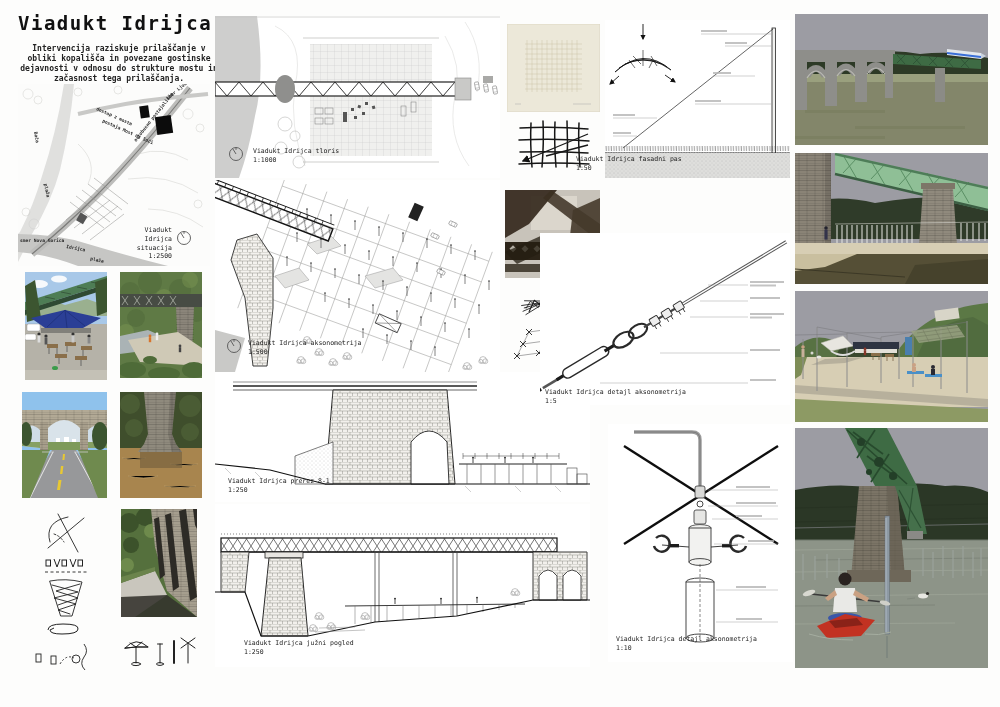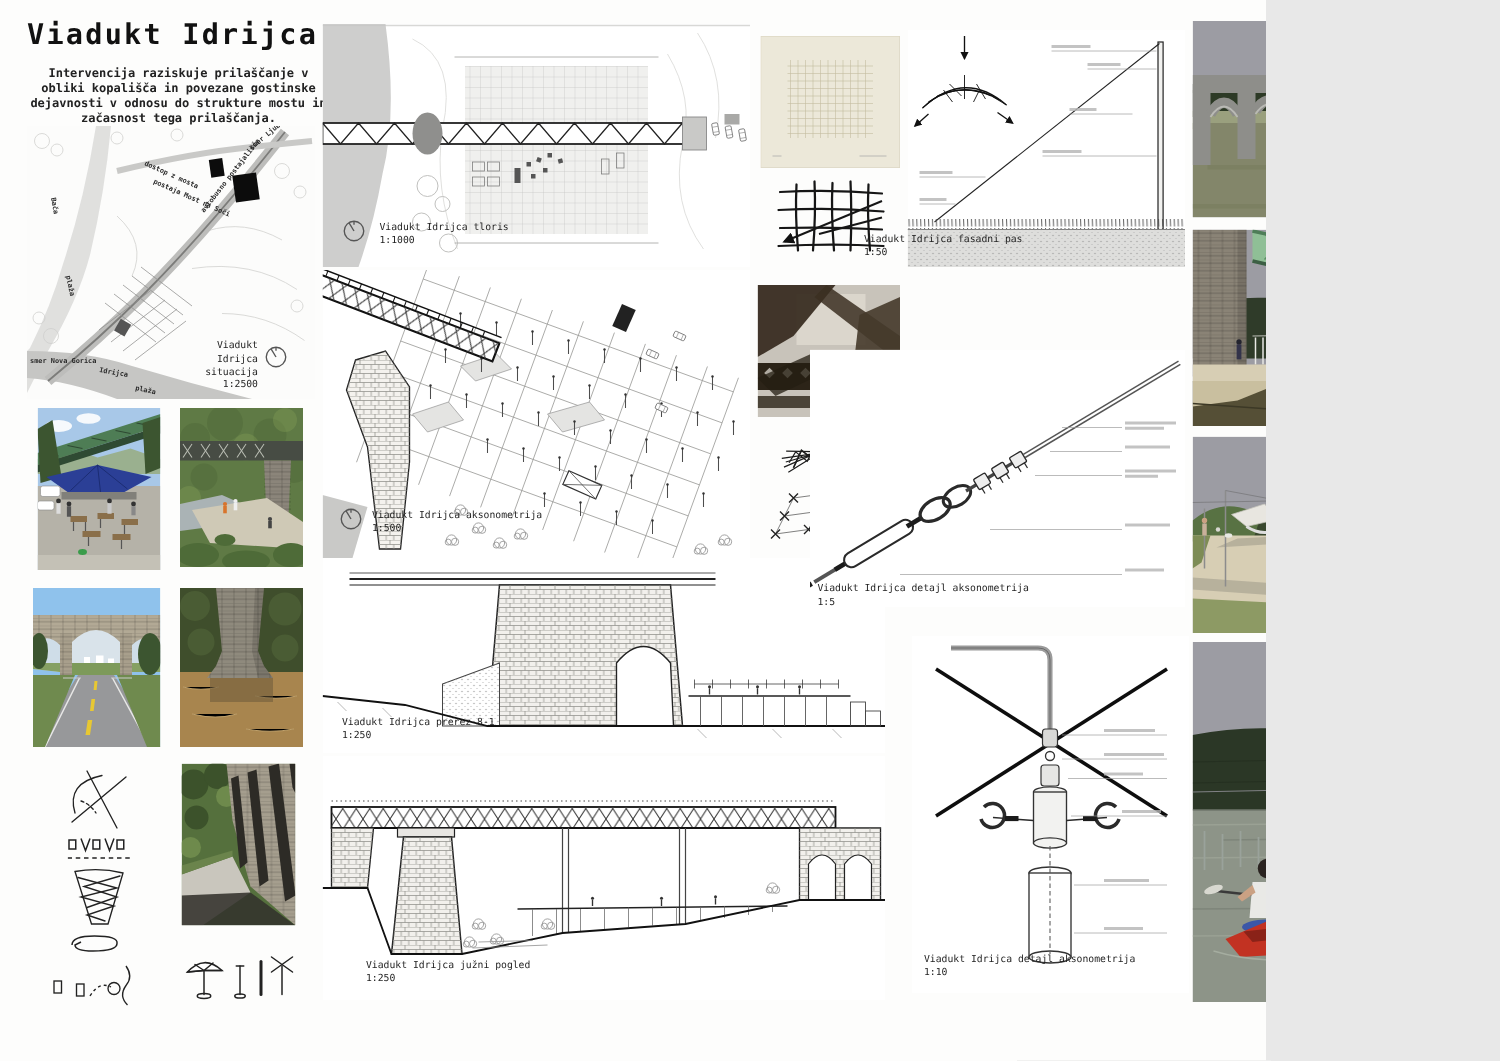--- a/index.html
+++ b/index.html
@@ -1,16 +1,16 @@
 <!DOCTYPE html>
 <html><head>
 <meta charset="utf-8">
 <style>
   html,body{margin:0;padding:0;background:#e8e8e8;}
-  #board{position:relative;width:844px;height:707px;background:#fdfdfc;overflow:hidden;
+  #board{position:relative;width:1000px;height:707px;background:#fdfdfc;overflow:hidden;
          font-family:"DejaVu Sans Mono","Liberation Mono",monospace;}
   .abs{position:absolute;}
   .lbl{position:absolute;font-size:6.5px;line-height:1.35;color:#1d1d1d;white-space:pre-line;
        font-family:"DejaVu Sans Mono","Liberation Mono",monospace;}
   #title{left:18px;top:12px;width:260px;font-size:19px;font-weight:700;letter-spacing:1.5px;color:#111;}
   #intro{left:18px;top:44px;width:202px;font-size:8px;font-weight:700;line-height:10px;color:#222;text-align:center;}
   svg{display:block;}
   .fig{position:absolute;overflow:hidden;}
 </style>
 </head>

